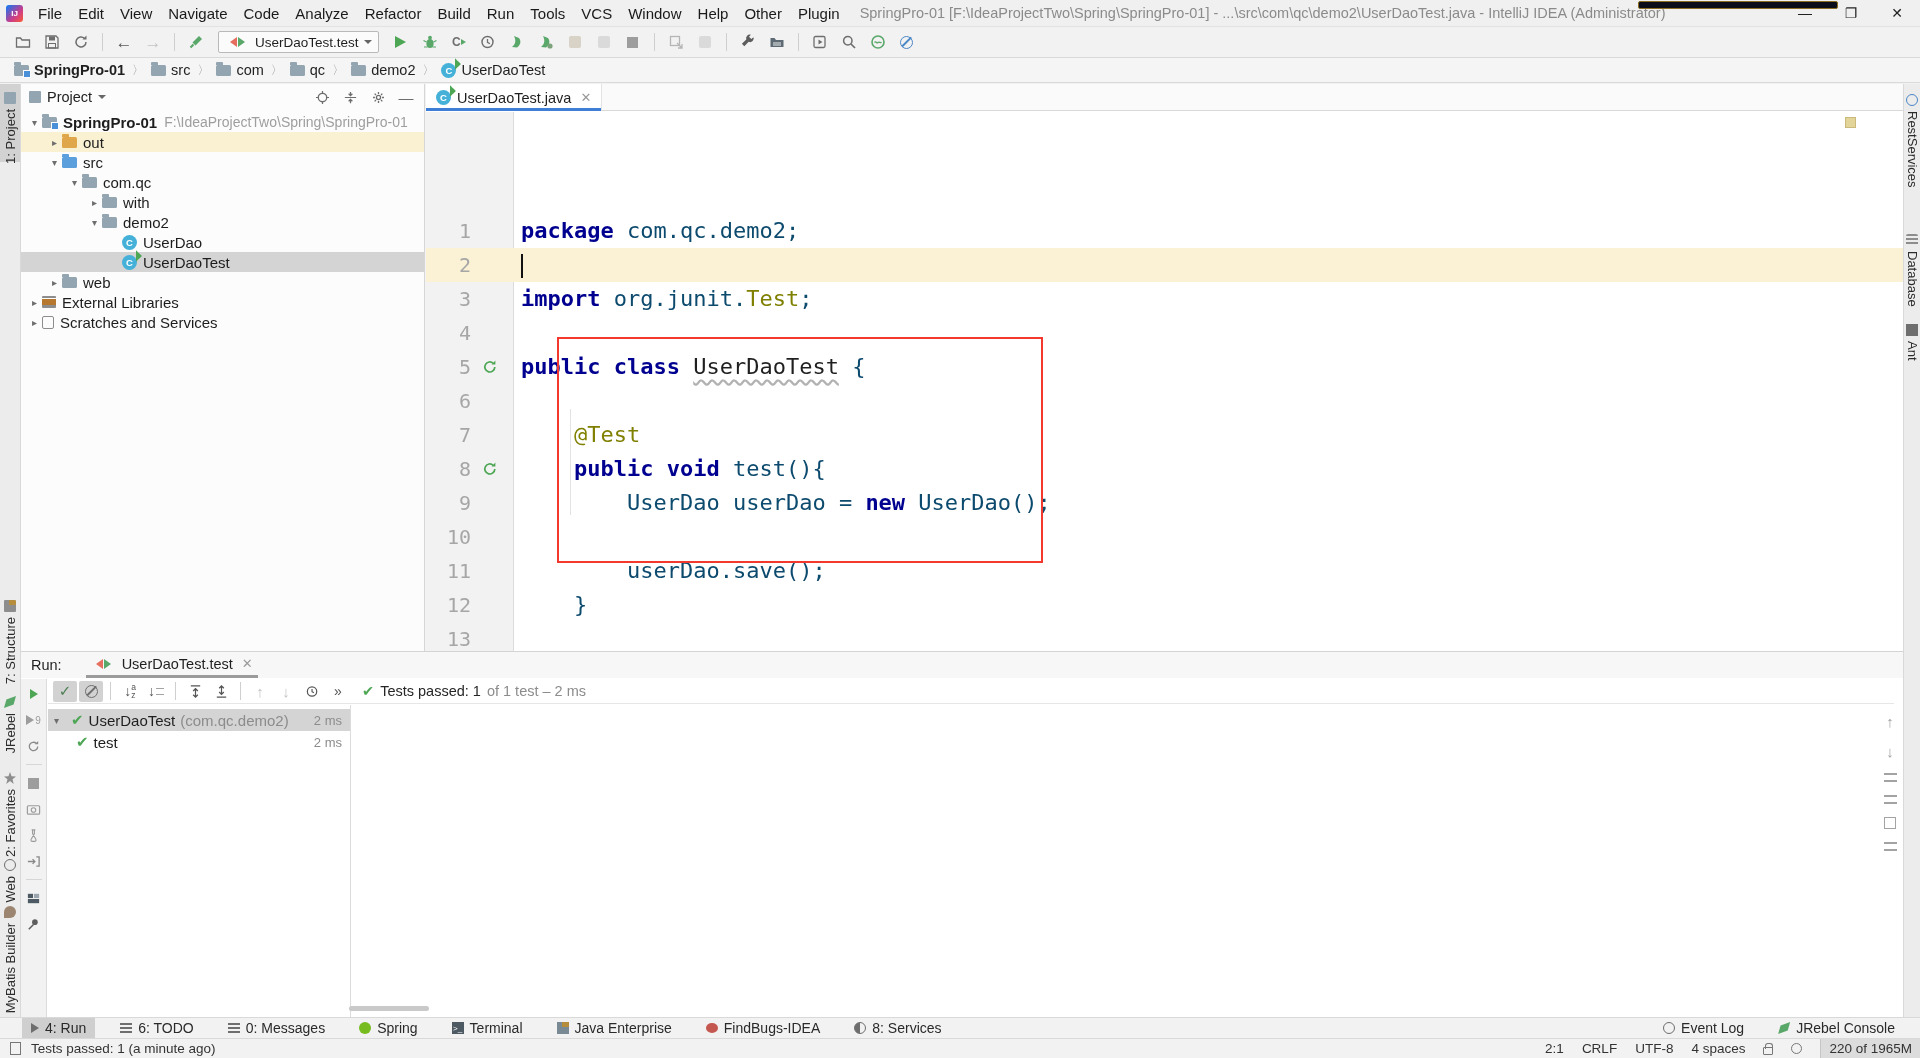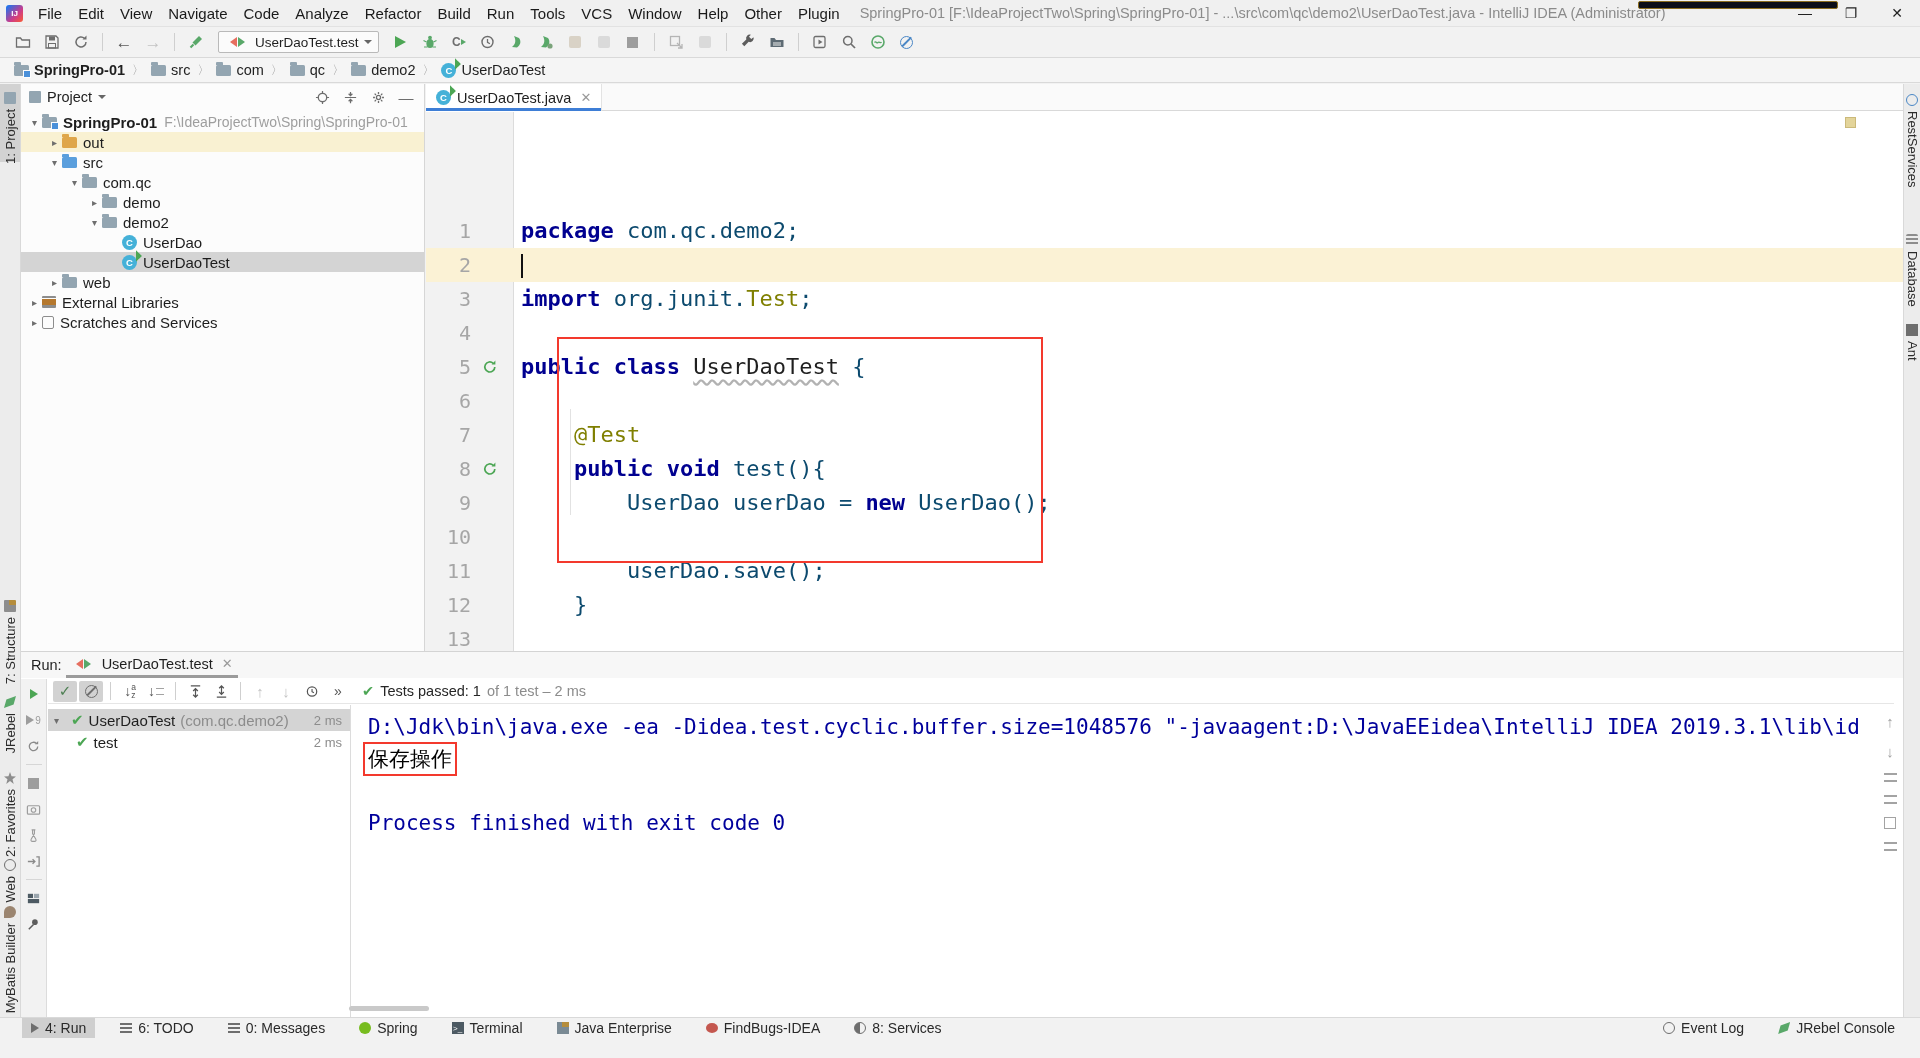--- a/index.html
+++ b/index.html
@@ -101,21 +101,21 @@
   .wavy{text-decoration-line:underline;text-decoration-style:wavy;text-decoration-color:#b2b2b2;text-underline-offset:5px}
   .caret{display:inline-block;width:2px;height:24px;background:#111;vertical-align:middle}
   .redbox-editor{position:absolute;left:131px;top:225px;width:486px;height:226px;border:2px solid #f3392d;z-index:6;pointer-events:none}
   .indent-guide{position:absolute;left:144px;top:297px;width:1px;height:106px;background:#e2e2e2}
   .inspect{position:absolute;right:42px;top:5px;display:flex;gap:5px;align-items:center}
   .insq{width:11px;height:11px;background:#e3d49a;border:1px solid #cbb97a}
   .inline{width:22px;height:3px;background:#c9c9c9;margin:1.5px 0}
 
   
   .runpanel{position:absolute;left:21px;top:651px;right:0;height:366px;background:#fff;border-top:1px solid #d4d4d4}
-  .run-header{height:26px;background:#f7f7f7;display:flex;align-items:center;padding-left:10px;font-size:14.5px;gap:4px}
+  .run-header{height:26px;background:#f7f7f7;display:flex;align-items:center;padding-left:10px;font-size:14.5px;gap:24px}
   .run-tab{height:26px;display:flex;align-items:center;gap:6px;border-bottom:3px solid #9b9b9b;padding:0 5px}
   .runcfg-ico{display:inline-flex;align-items:center}
   .runcfg-ico i{width:0;height:0;border:5px solid transparent;display:inline-block}
   .runcfg-ico .l{border-right:7px solid #e66e5f;margin-right:1px}
   .runcfg-ico .r{border-left:7px solid #59a869}
   .run-body{position:absolute;left:0;top:27px;right:0;bottom:0}
   .run-lstrip{position:absolute;left:0;top:0;width:26px;bottom:0;background:#f2f2f2;border-right:1px solid #dcdcdc;display:flex;flex-direction:column;align-items:center;padding-top:7px;gap:10px}
   .rls{width:16px;height:16px;display:flex;align-items:center;justify-content:center;color:#8a8a8a;font-size:12px}
   .rls-sep{width:16px;height:1px;background:#d6d6d6}
   .run-toolbar{position:absolute;left:27px;top:0;right:26px;height:25px;border-bottom:1px solid #e6e6e6;display:flex;align-items:center;padding-left:5px;gap:2px;font-size:14px;color:#555}
@@ -450,21 +450,21 @@
           <span>src</span>
         </div>
         <div class="trow" style="padding-left: 46px;">
           <span class="chev">▾</span>
           <span class="fold f-gray tico"></span>
           <span>com.qc</span>
         </div>
         <div class="trow" style="padding-left: 66px;">
           <span class="chev">▸</span>
           <span class="fold f-gray tico"></span>
-          <span>demo</span>
+          <span>with</span>
         </div>
         <div class="trow" style="padding-left: 66px;">
           <span class="chev">▾</span>
           <span class="fold f-gray tico"></span>
           <span>demo2</span>
         </div>
         <div class="trow" style="padding-left: 86px;">
           <span class="chev"></span>
           <span class="cls tico">C</span>
           <span>UserDao</span>
@@ -648,21 +648,20 @@
             <span>UserDaoTest</span>
             <span class="tpkg">(com.qc.demo2)</span>
             <span class="ttime">2 ms</span>
           </div>
           <div class="ttrow" style="padding-left: 28px;">
             <span class="check">✔</span>
             <span>test</span>
             <span class="ttime">2 ms</span>
           </div>
         </div>
-      <div class="console mono" id="console-lines"><div class="con-blue">D:\Jdk\bin\java.exe -ea -Didea.test.cyclic.buffer.size=1048576 "-javaagent:D:\JavaEEidea\IntelliJ IDEA 2019.3.1\lib\id</div><div class="con-black"><span class="boxed">保存操作</span></div><div class="con-blue"> </div><div class="con-blue">Process finished with exit code 0</div></div>
       <div class="console-icons" id="con-icons">
           <span style="font-size: 15px;">↑</span>
           <span style="font-size: 15px;">↓</span>
           <span class="ci-bar"></span>
           <span class="ci-bar"></span>
           <span class="ci-box"></span>
           <span class="ci-bar"></span>
         </div>
       <div class="hscroll"></div>
     </div>
@@ -708,14 +707,27 @@
           <span class="bico b-ring"></span>
           <span>Event Log</span>
         </span>
         <span class="bbitem">
           <span class="mini leaf"></span>
           <span>JRebel Console</span>
         </span>
       </span>
   </div>
 
+  <div class="statusbar">
+    <span class="sb-ico"></span>
+    <span>Tests passed: 1 (a minute ago)</span>
+    <span class="sb-right" id="sb-right">
+        <span>2:1</span>
+        <span>CRLF</span>
+        <span>UTF-8</span>
+        <span>4 spaces</span>
+        <span class="sb-lock"></span>
+        <span class="sb-face"></span>
+        <span class="mem">220 of 1965M</span>
+      </span>
+  </div>
 
 </div>
 
 </body></html>

